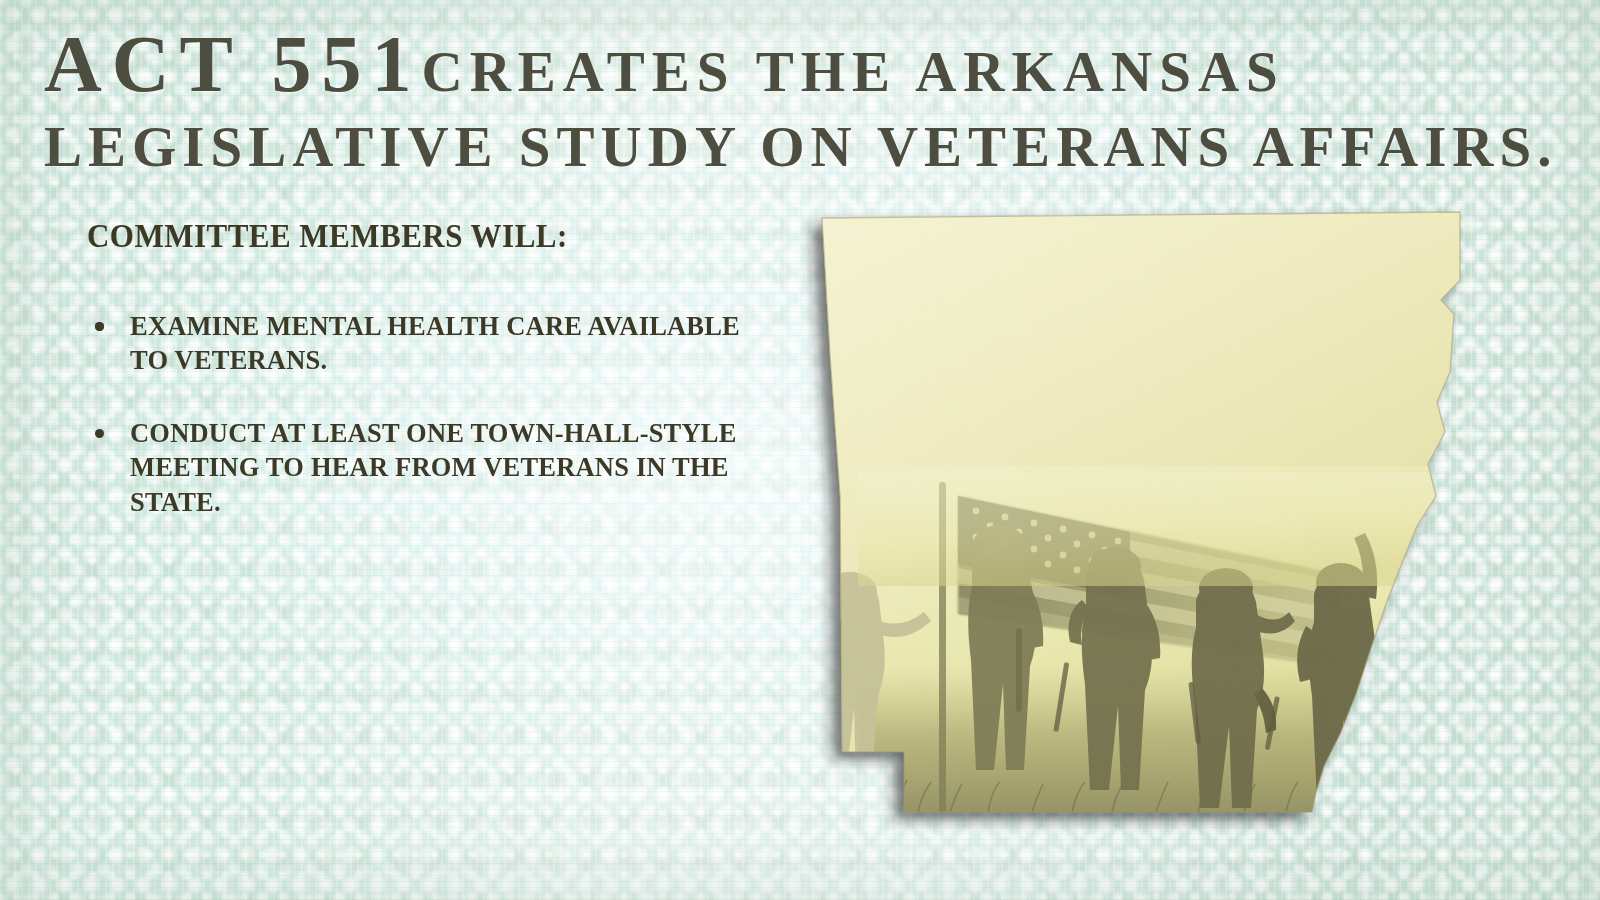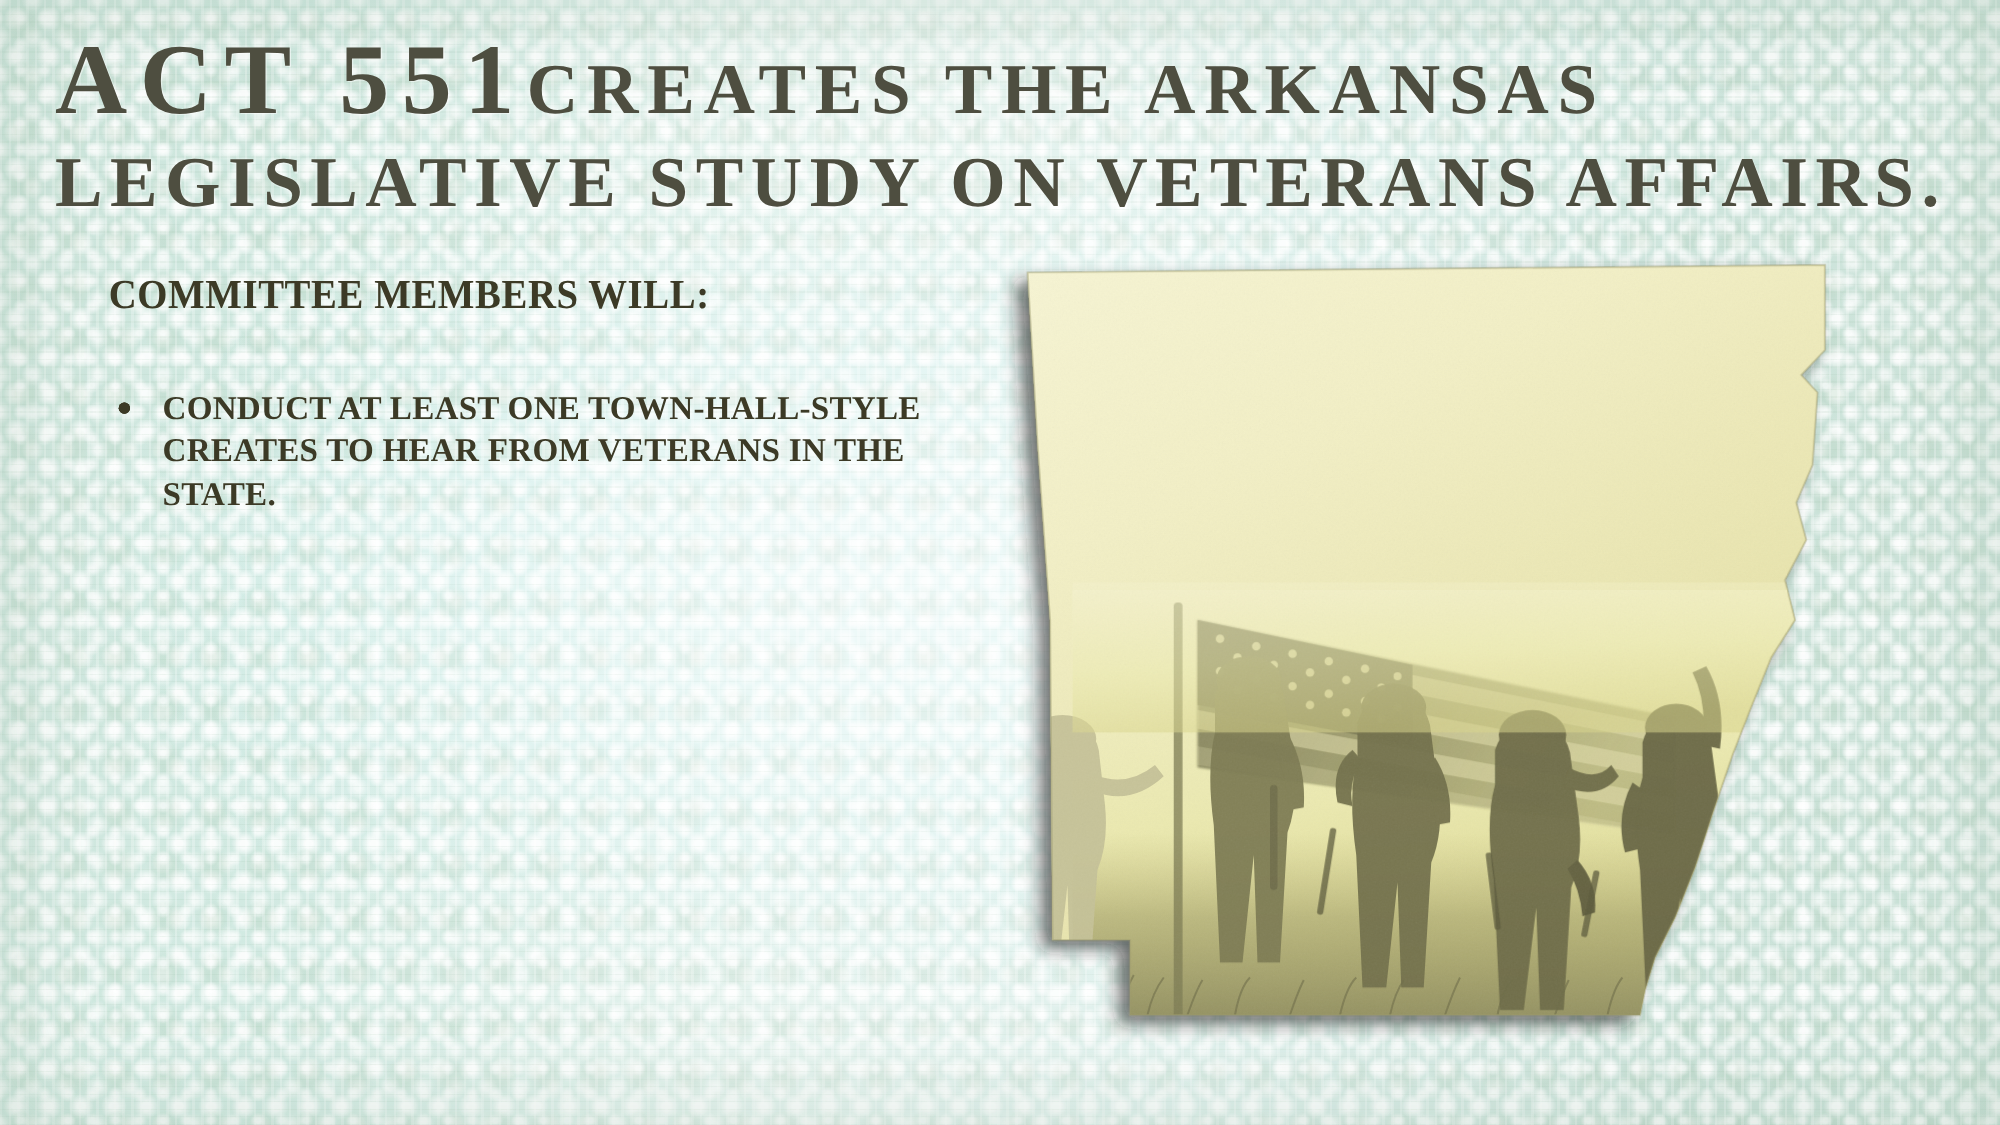--- a/index.html
+++ b/index.html
@@ -113,25 +113,27 @@
 
   <div class="copy">
     <div class="lede">COMMITTEE MEMBERS WILL:</div>
 
     <ul class="bullets">
       <li class="bullet">
         <span class="dot"></span>
       </li>
       <li class="bullet">
         <span class="dot"></span>
+        <span class="btext">EXAMINE MENTAL HEALTH CARE AVAILABLE
+TO VETERANS.</span>
       </li>
       <li class="bullet">
         <span class="dot"></span>
         <span class="btext">CONDUCT AT LEAST ONE TOWN-HALL-STYLE
-CREATES TO HEAR FROM VETERANS IN THE
+MEETING TO HEAR FROM VETERANS IN THE
 STATE.</span>
       </li>
     </ul>
   </div>
 
   <div class="map-wrap">
     <svg viewBox="0 0 690 640" xmlns="http://www.w3.org/2000/svg">
       <defs>
 
         <path id="arPath" d="

